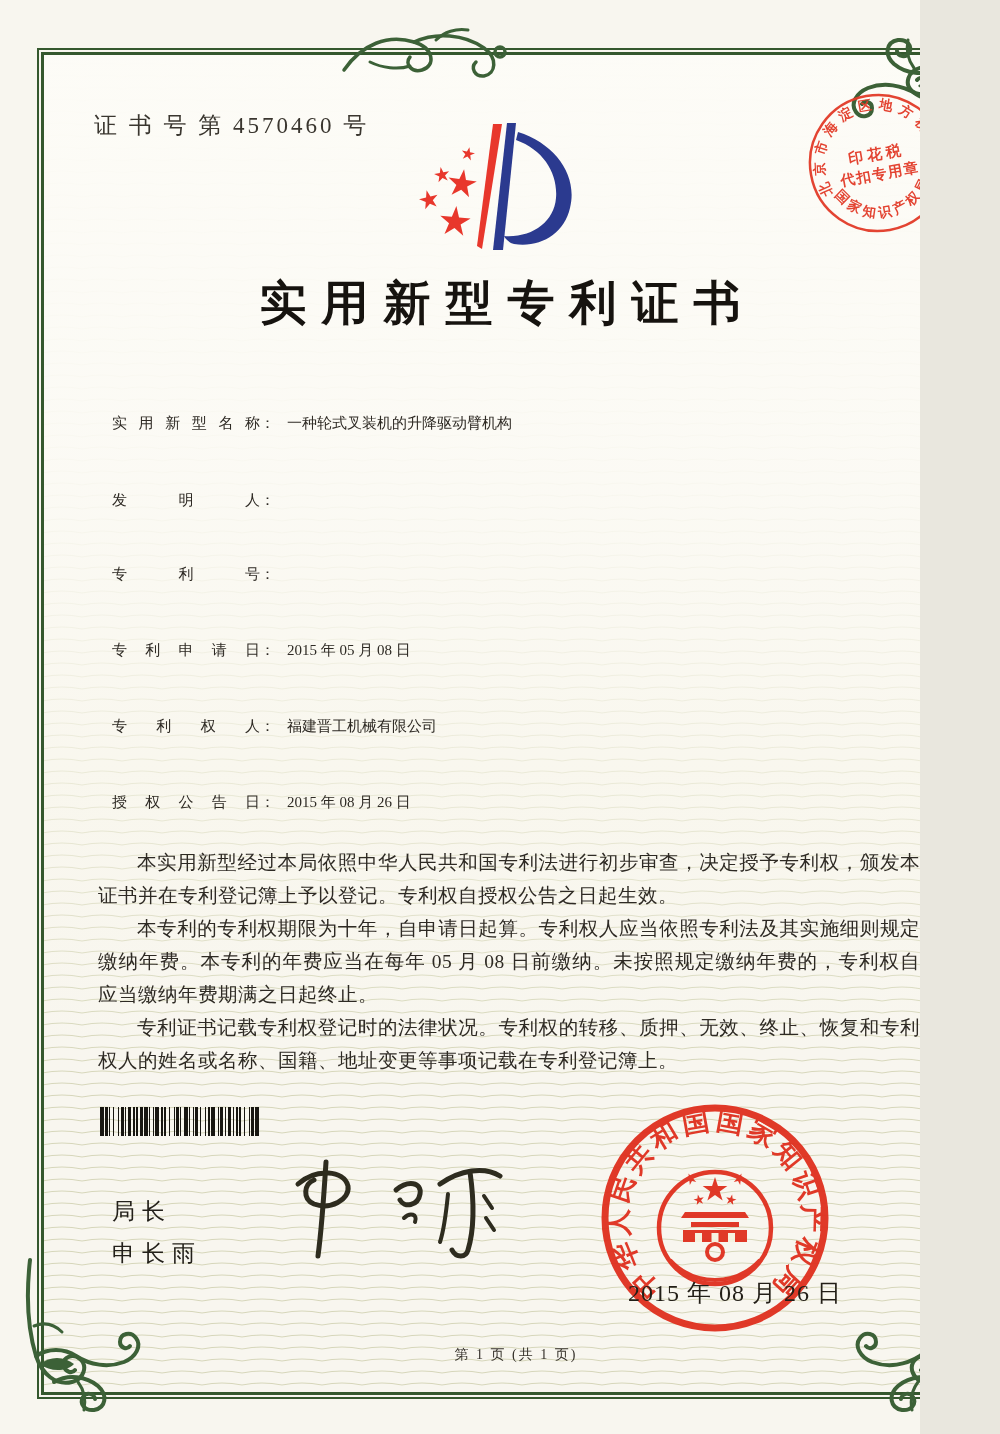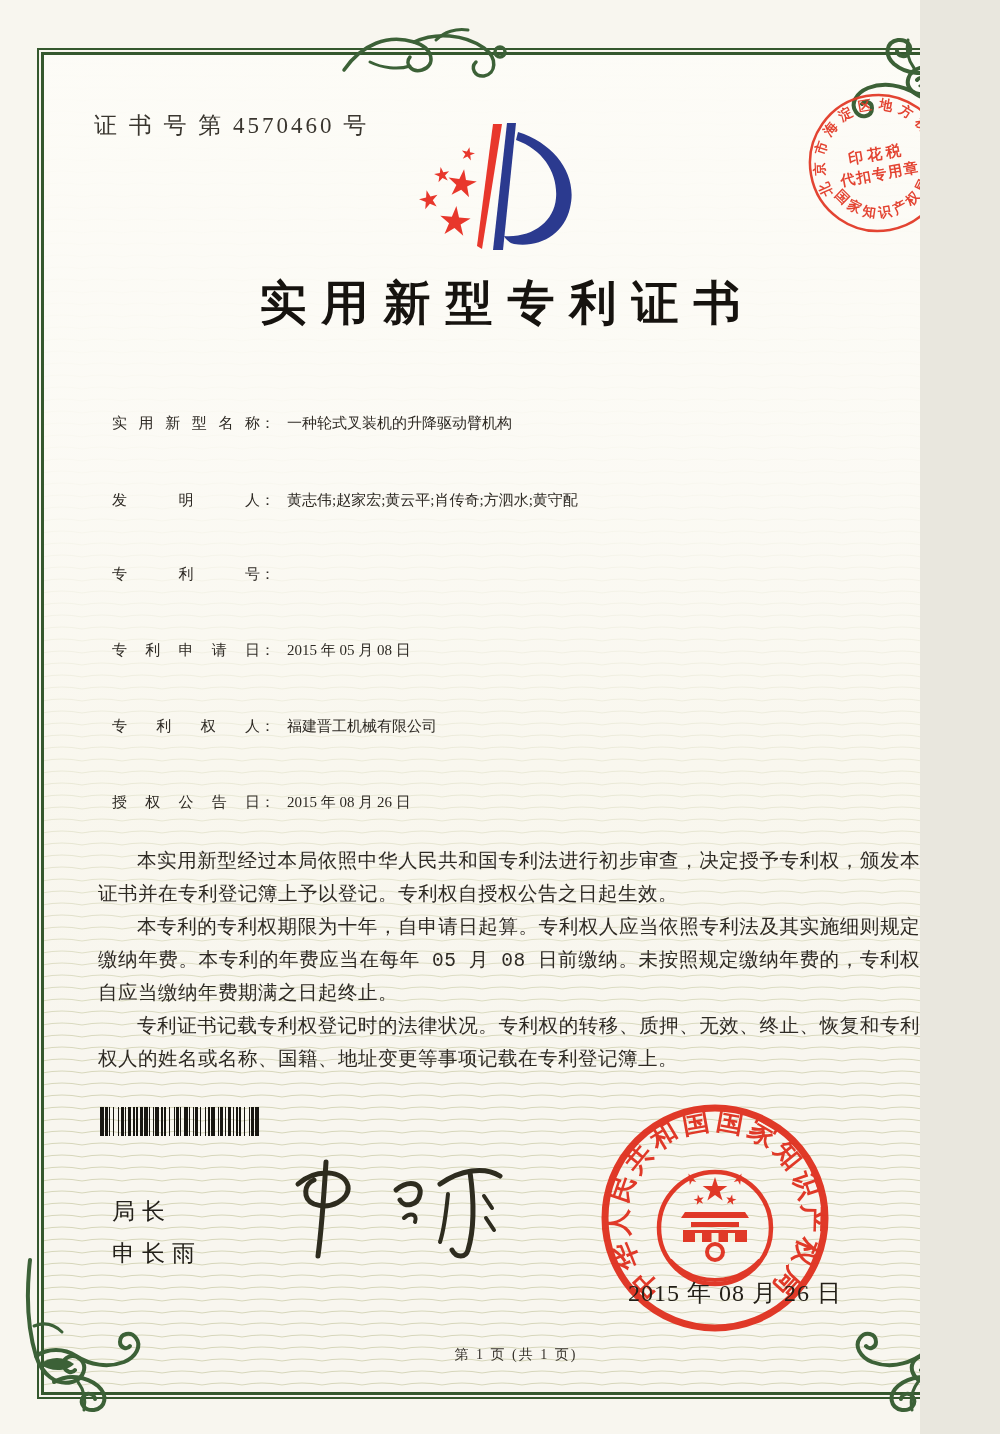--- a/index.html
+++ b/index.html
@@ -15,21 +15,21 @@
                    rgba(250,248,235,.35) 55%,rgba(244,242,222,0) 78%);}
   .orn{position:absolute;z-index:4;}
   
   .abs{position:absolute;z-index:5;}
   .cert-no{left:94px;top:110px;font-size:23px;letter-spacing:3px;color:#3a362f;}
   .title{left:0;top:272px;width:1000px;text-align:center;font-size:47px;font-weight:700;
          letter-spacing:15px;padding-left:15px;box-sizing:border-box;color:#16130f;}
   .field{left:112px;display:flex;font-size:15px;white-space:nowrap;}
   .field .lbl{display:inline-block;width:148px;text-align:justify;text-align-last:justify;}
   .field .col{margin-right:12px;}
-  .paras{left:98px;top:846px;width:822px;font-family:Liberation Mono, monospace;}
+  .paras{left:98px;top:846px;width:822px;}
   .paras p{margin:0;text-indent:2em;font-size:19.5px;line-height:33px;text-align:justify;
            letter-spacing:.5px;}
   .barcode{left:100px;top:1107px;width:292px;height:29px;display:flex;align-items:stretch;}
   .barcode span{display:block;height:100%;}
   .signer{left:112px;font-size:23px;letter-spacing:7px;color:#23201a;}
   .seal-date{left:628px;top:1277px;font-size:24px;letter-spacing:1px;font-weight:500;
              color:#221e17;z-index:7;}
   .footer{left:16px;top:1346px;width:1000px;text-align:center;font-size:14px;letter-spacing:2px;
           color:#35312a;}
   svg text{font-family:"Liberation Serif","DejaVu Serif",serif;}
@@ -226,21 +226,20 @@
   <div class="abs title">实用新型专利证书</div>
 
   <div class="abs field" style="top:414px">
     <span class="lbl">实用新型名称</span>
       <span class="col">：</span>
       <span class="val">一种轮式叉装机的升降驱动臂机构</span>
   </div>
   <div class="abs field" style="top:491px">
     <span class="lbl">发明人</span>
       <span class="col">：</span>
-      <span class="val">黄志伟;赵家宏;黄云平;肖传奇;方泗水;黄守配</span>
   </div>
   <div class="abs field" style="top:565px">
     <span class="lbl">专利号</span>
       <span class="col">：</span>
   </div>
   <div class="abs field" style="top:641px">
     <span class="lbl">专利申请日</span>
       <span class="col">：</span>
       <span class="val">2015 年 05 月 08 日</span>
   </div>

